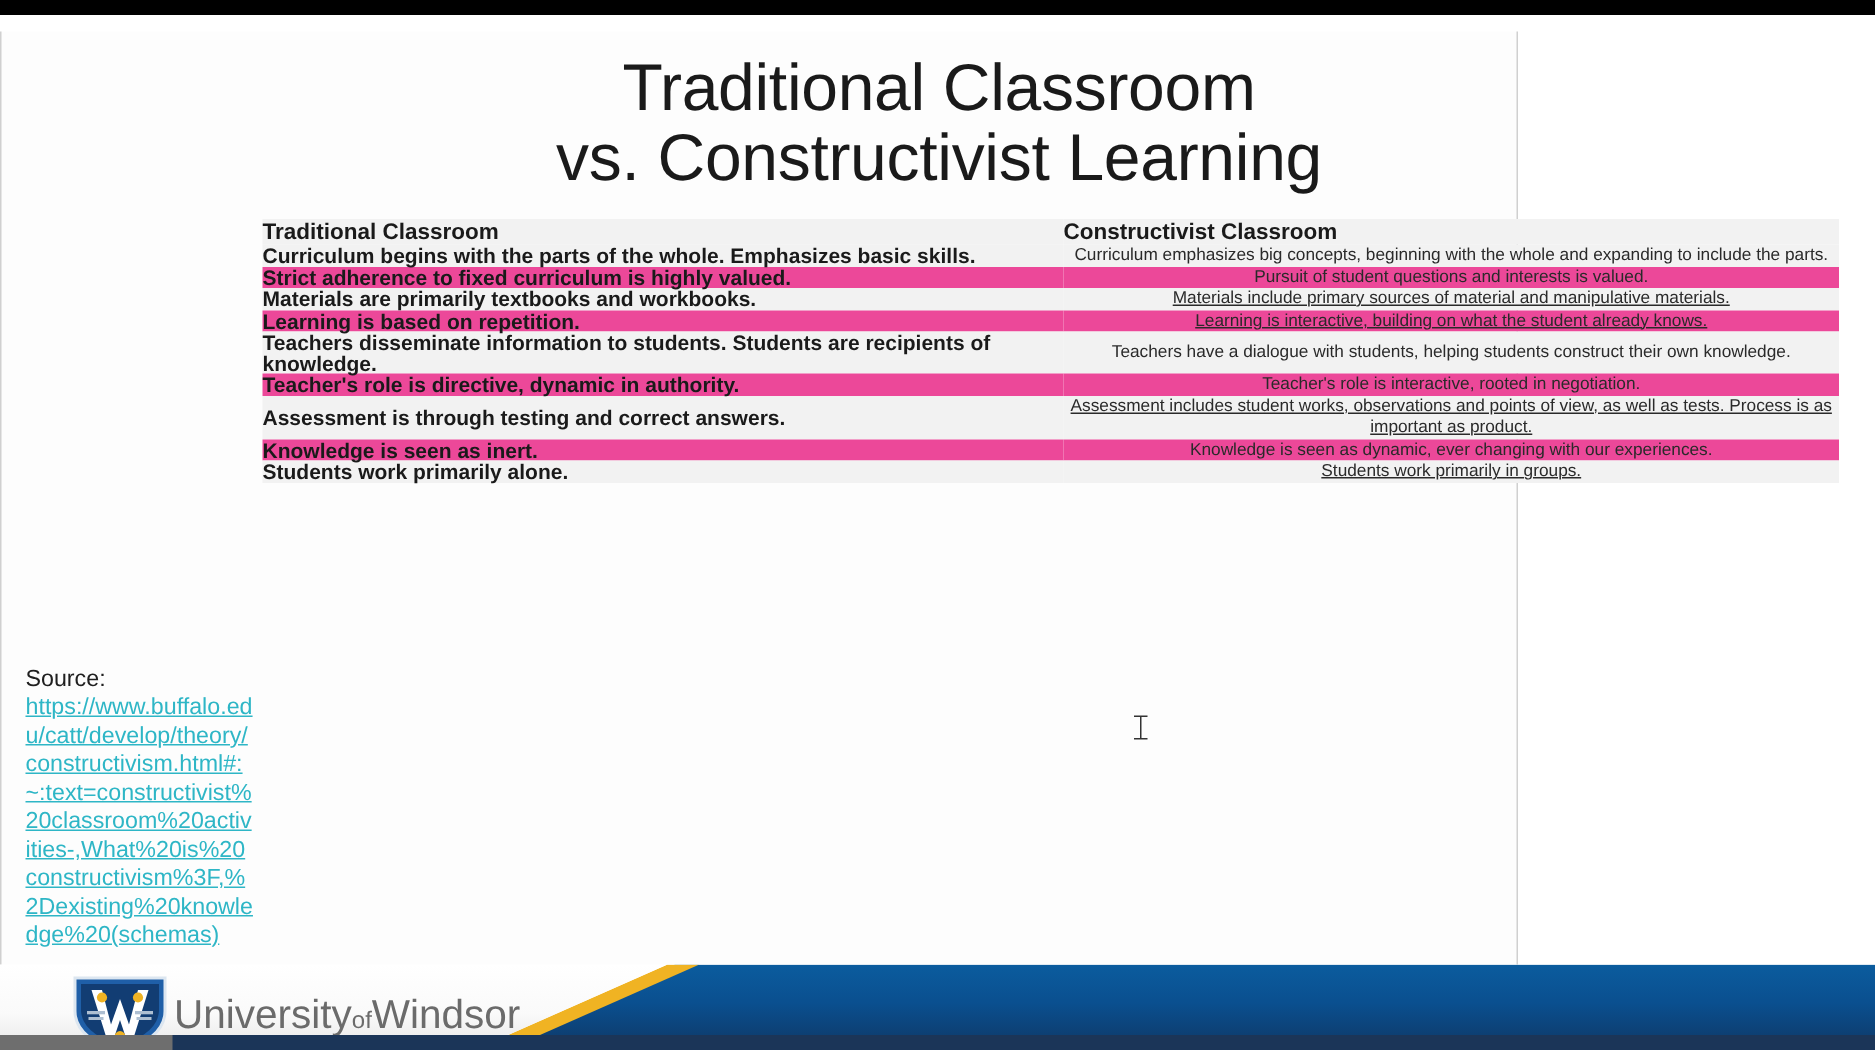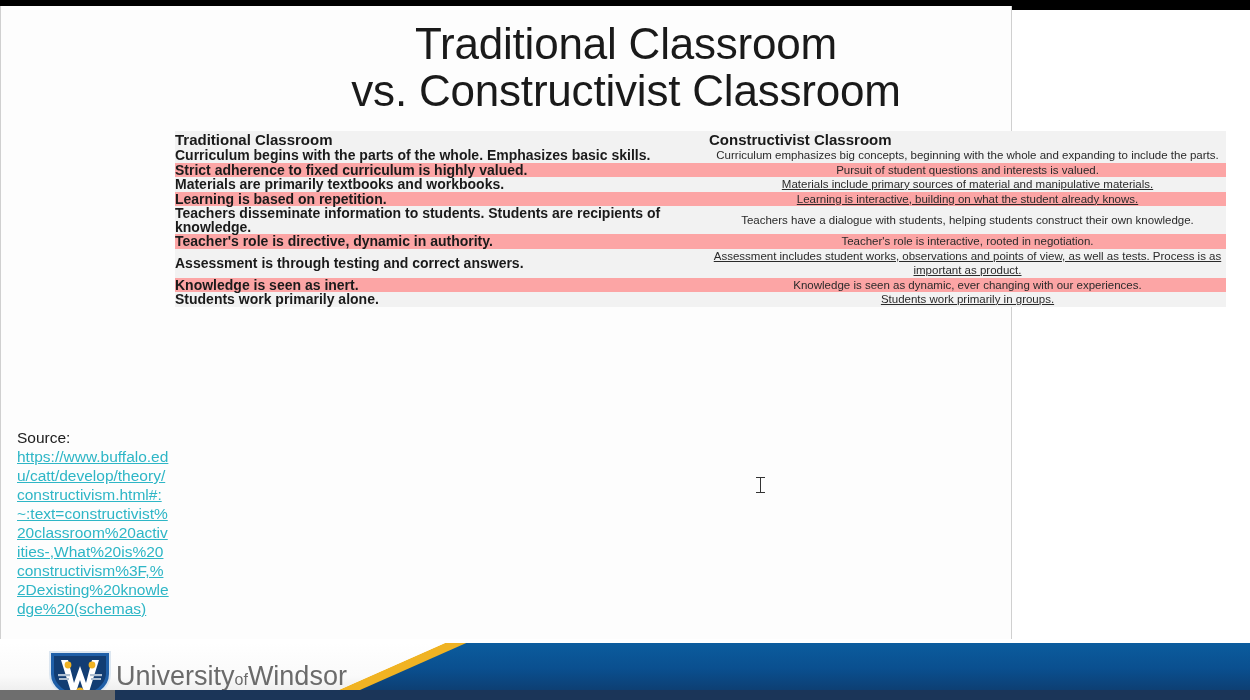--- a/index.html
+++ b/index.html
@@ -20,21 +20,21 @@
     position: absolute;
     left: 0; top: 0;
     width: 1250px;
     height: 10px;
     background: #000000;
   }
 
   
   .slide {
     position: absolute;
-    left: 0; top: 6px;
+    left: 0; top: 21px;
     width: 1012px;
     height: 633px;
     background: #fdfdfd;
     border-left: 1px solid #d0d0d0;
     border-right: 1px solid #d0d0d0;
     box-sizing: border-box;
   }
 
   
   .title {
@@ -61,21 +61,21 @@
   }
   .table tr { }
   .table td {
     padding: 0;
     vertical-align: middle;
   }
   .col-left   { width: 534px; }
   .col-right  { width: 517px; }
 
   .row-a { background: #f2f2f2; }
-  .row-b { background: #fca5a5; margin-left: 38px; }
+  .row-b { background: #ec4899; margin-left: 38px; }
 
   .cell {
     padding: 12px 6px 12px 6px;
     box-sizing: border-box;
   }
   .cell-left  { padding-left: 6px; padding-right: 14px; }
   .cell-right { padding-left: 8px; padding-right: 14px; }
 
   .hdr {
     font-size: 15px;
@@ -197,21 +197,21 @@
 </style>
 </head>
 <body>
 
 <div class="topbar"></div>
 
 <div class="slide">
 
   <div class="title">
     <span>Traditional Classroom</span>
-    <span class="l2">vs. Constructivist Classroom</span>
+    <span class="l2">vs. Constructivist Learning</span>
   </div>
 
   <table class="table">
     <colgroup>
         <col class="col-left">
         <col class="col-right">
       </colgroup>
     <tbody id="table-body">
         <tr class="row-a">
           <td class="cell cell-left hdr">Traditional Classroom</td>

